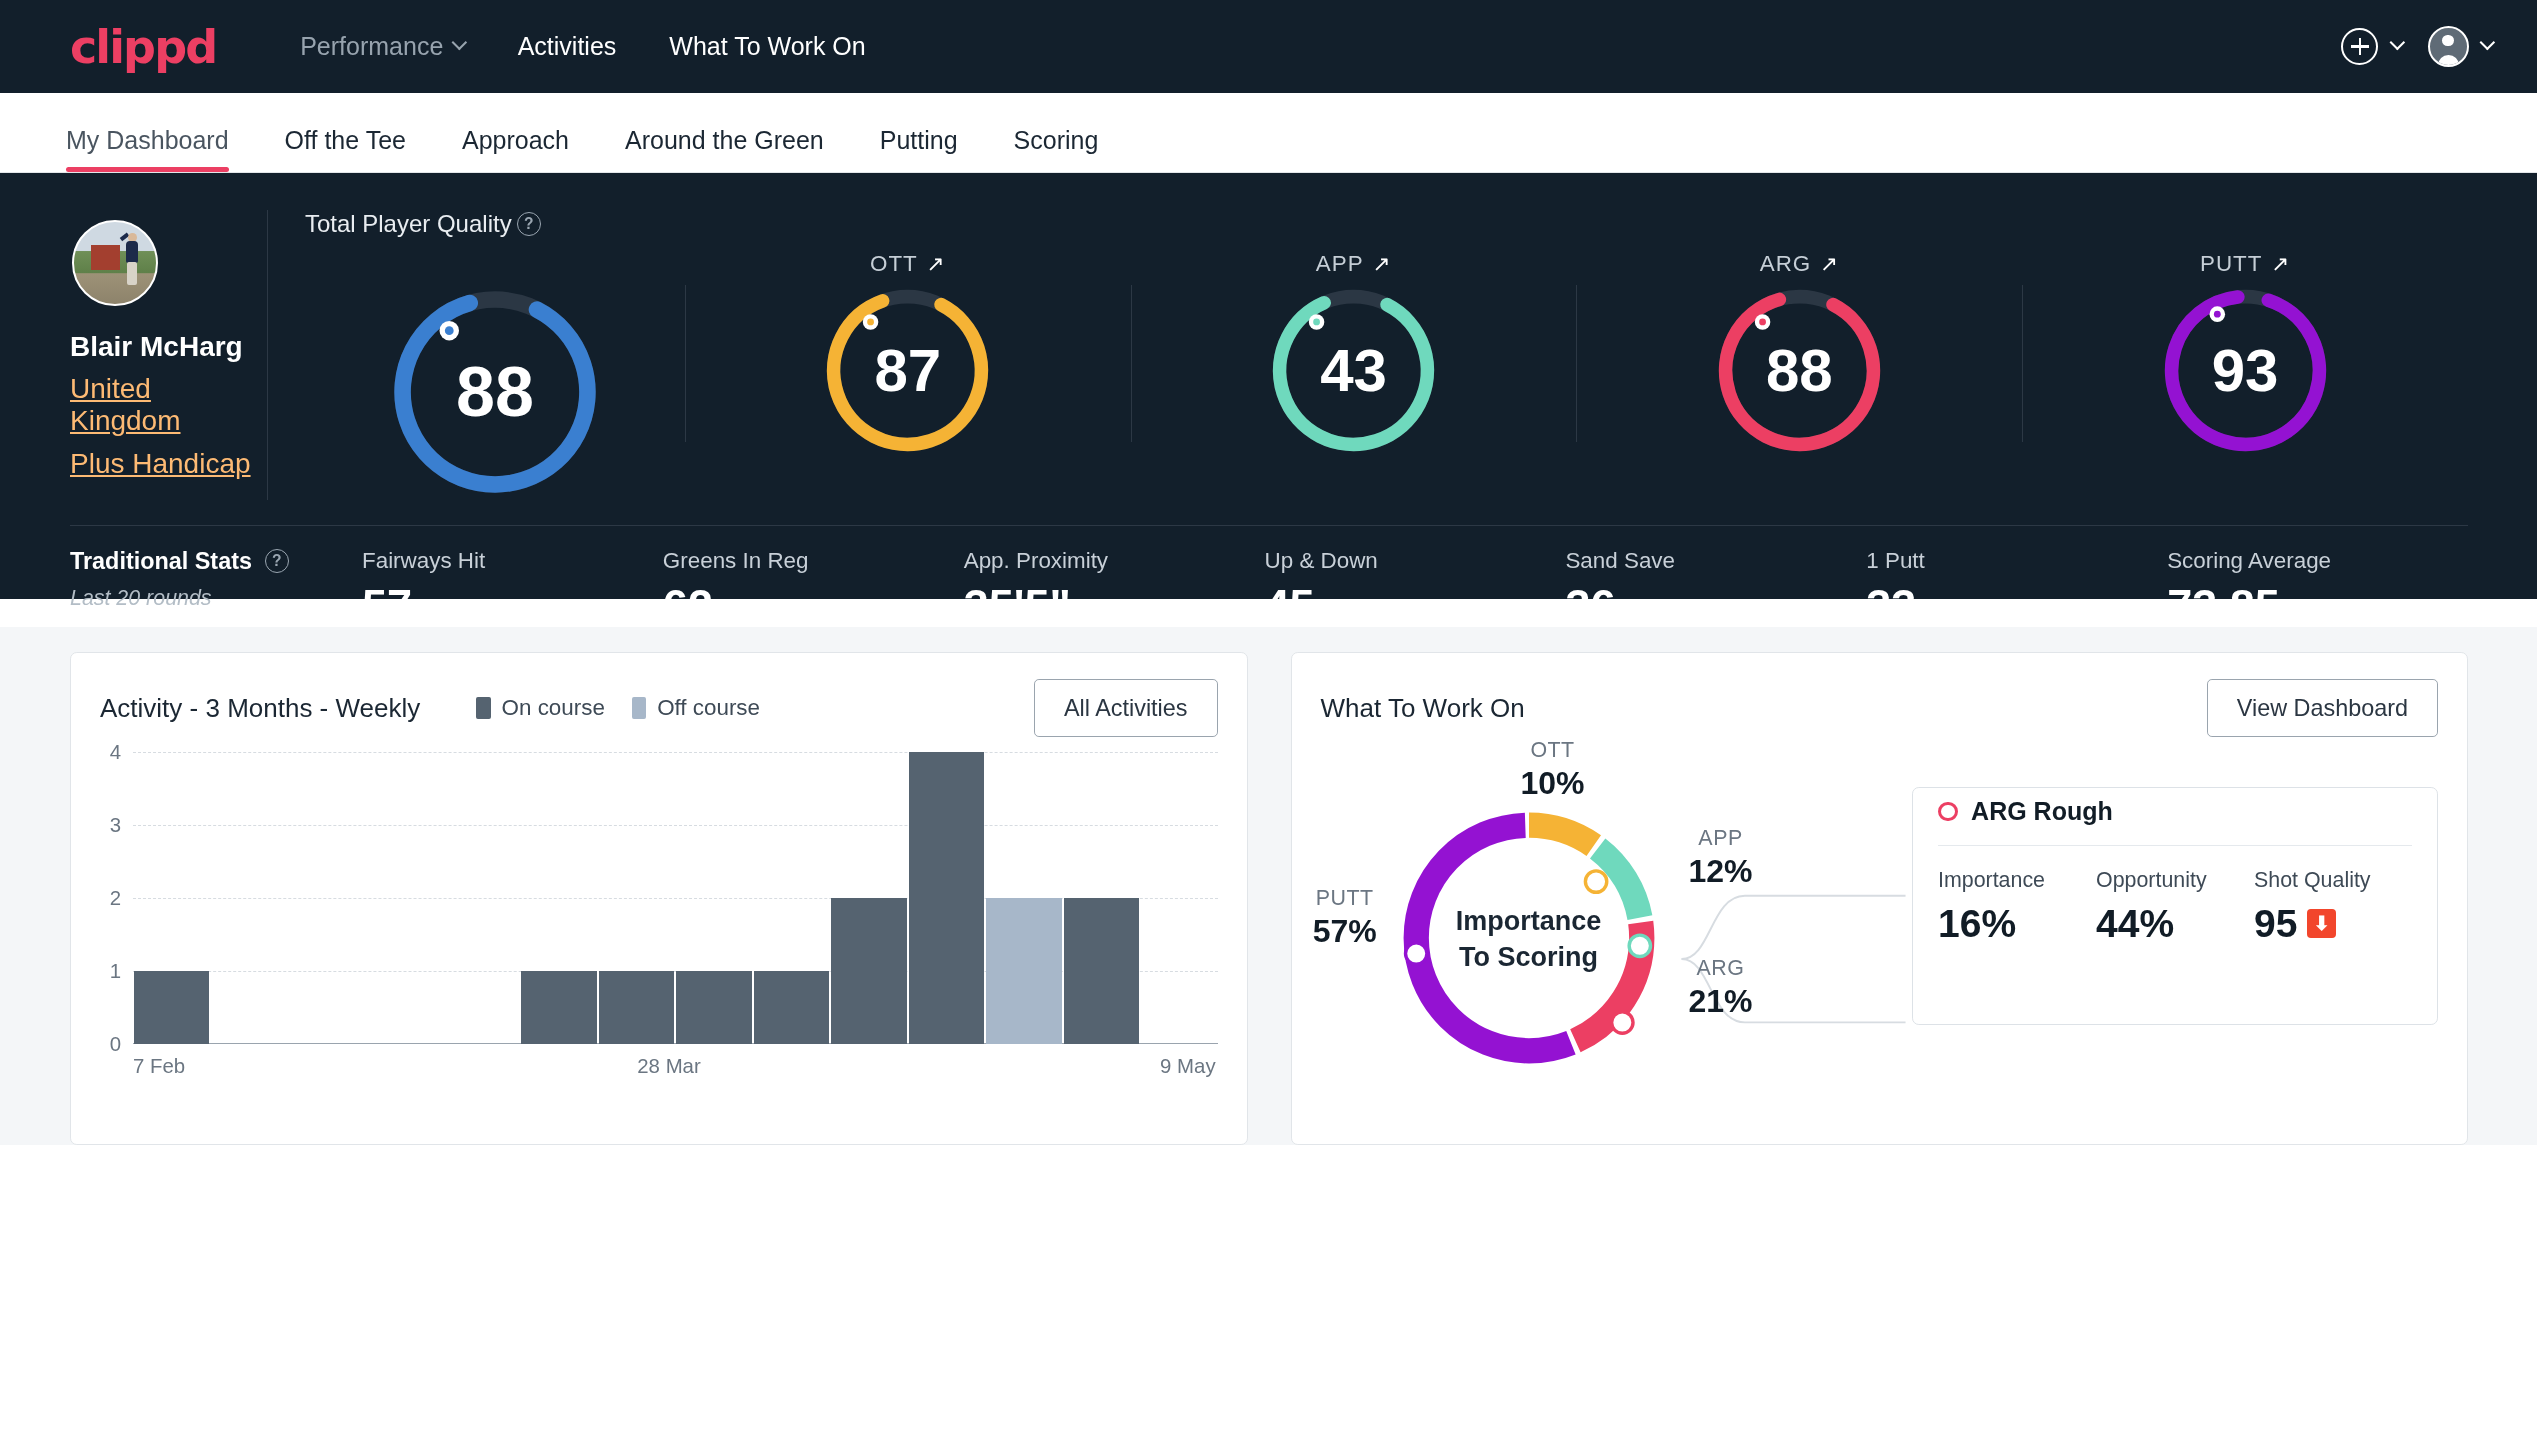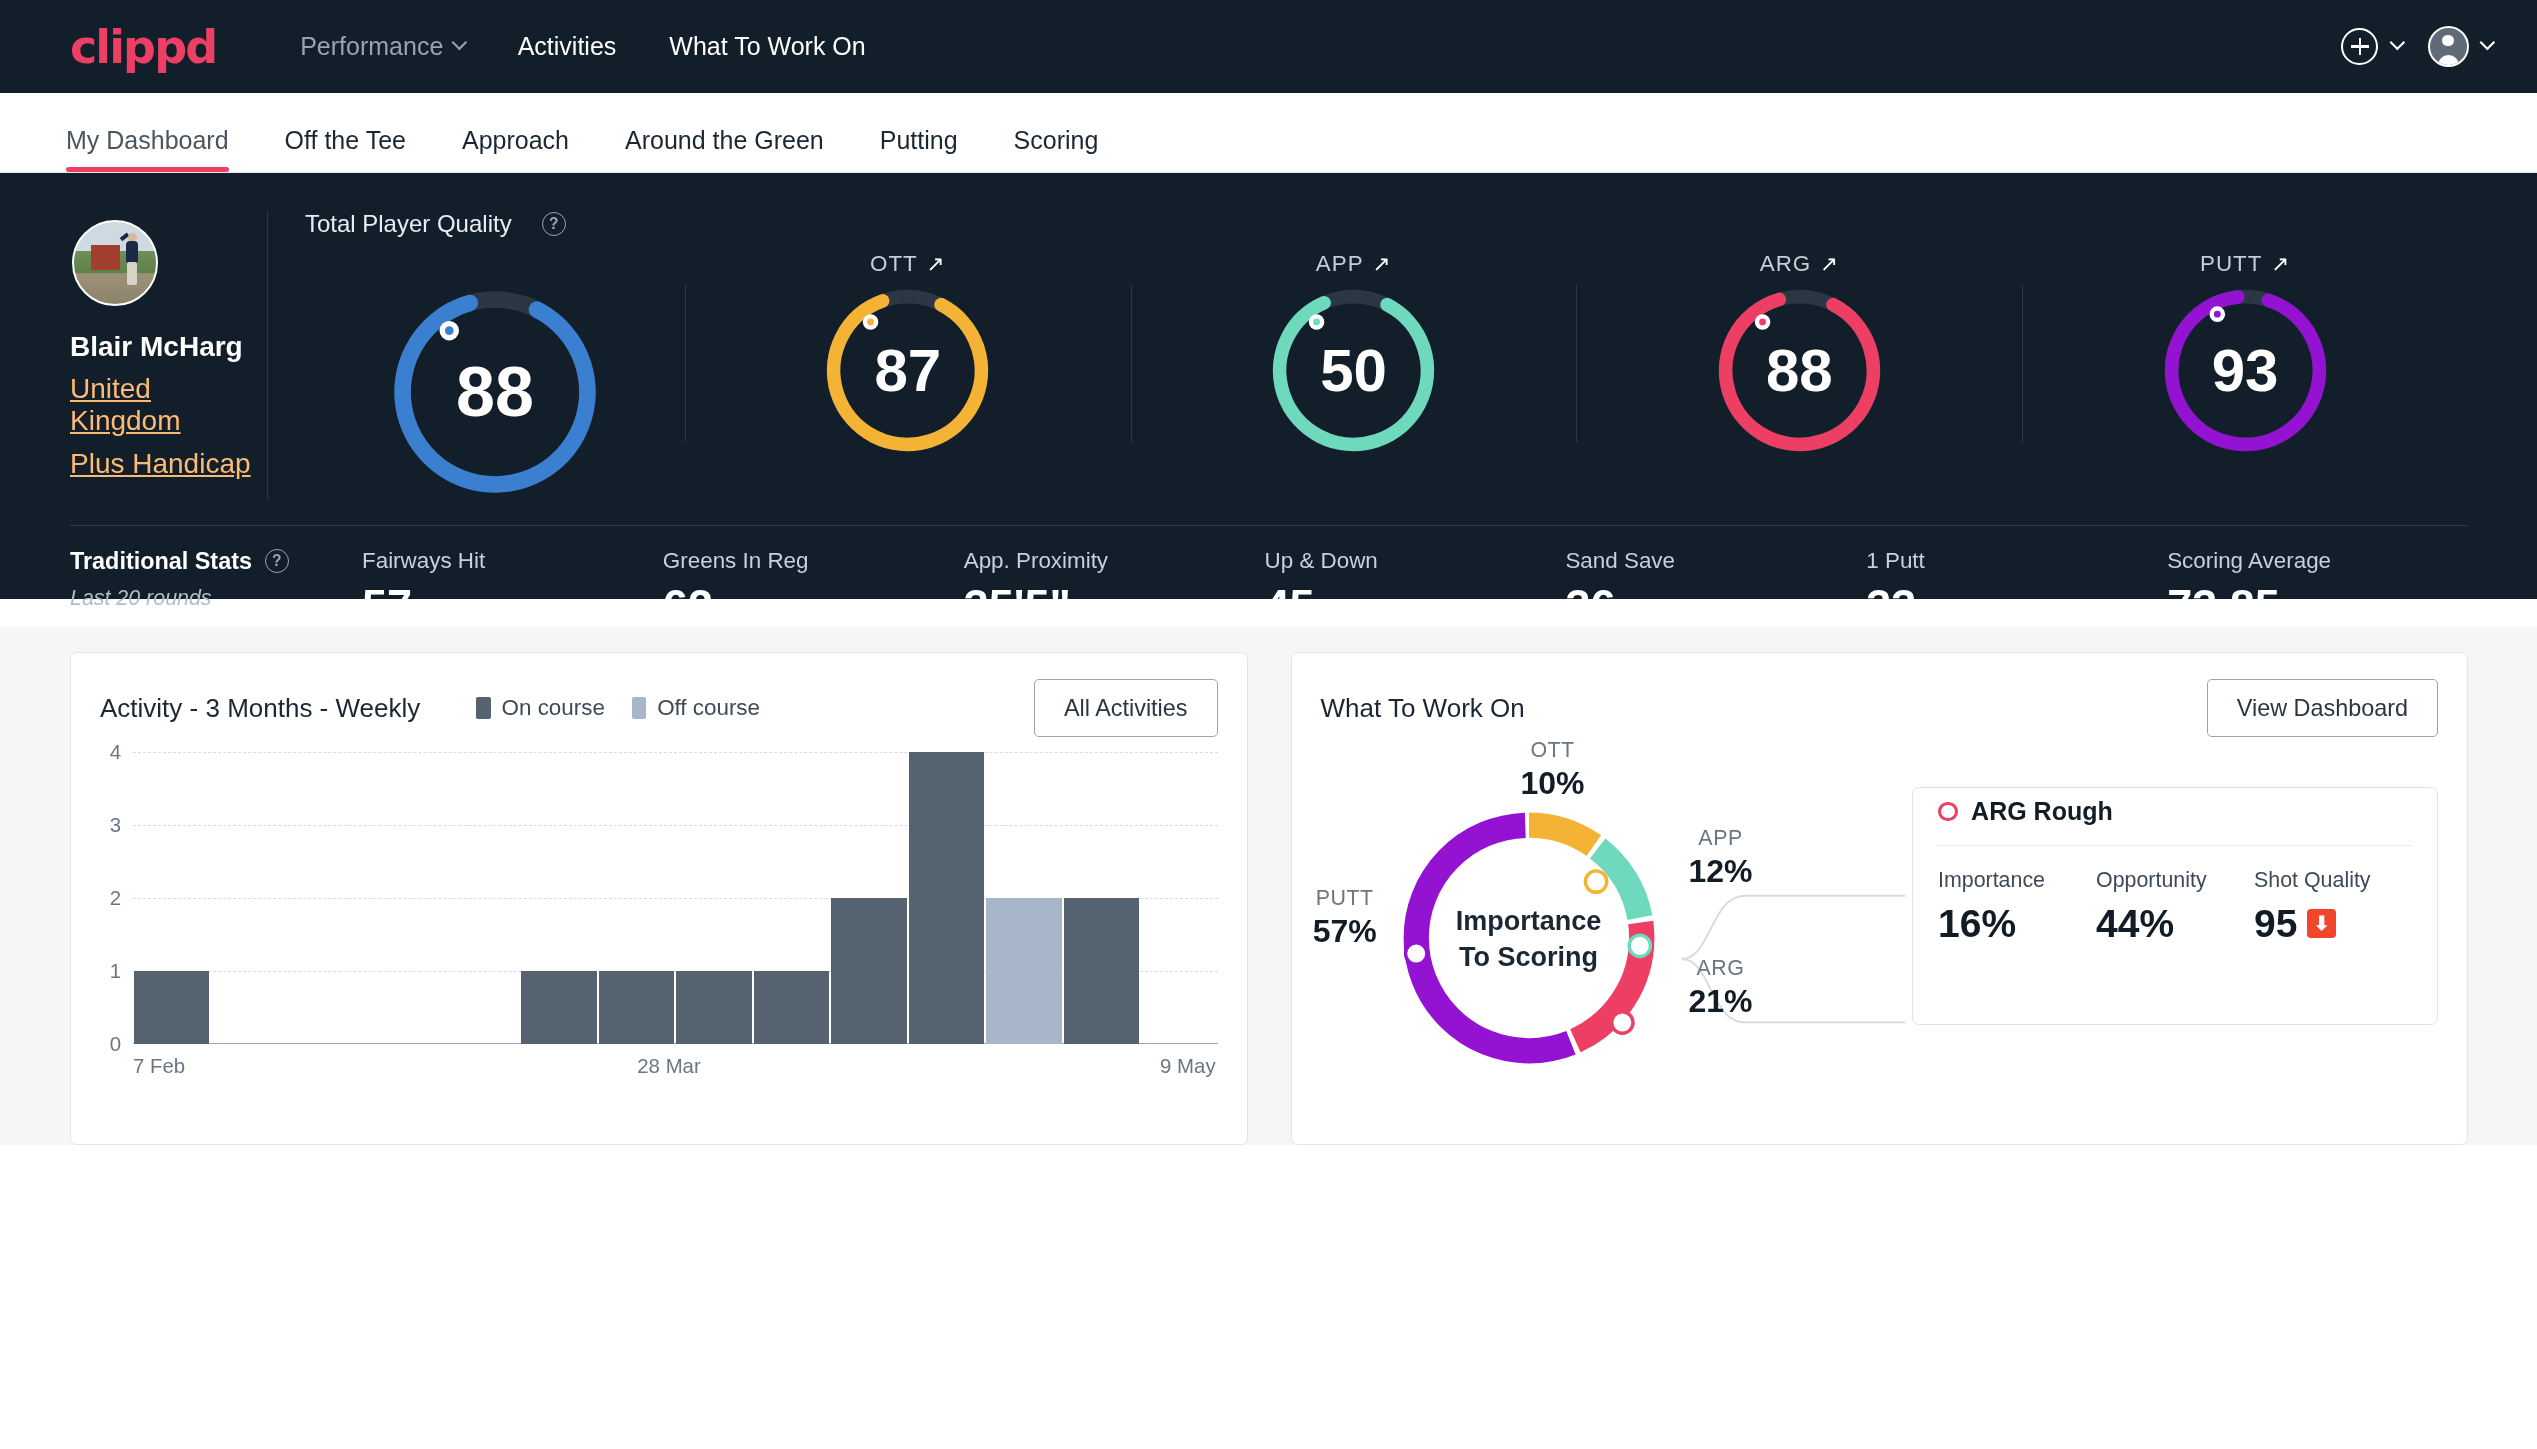--- a/index.html
+++ b/index.html
@@ -138,21 +138,21 @@
   }
   .player-meta {
     font-size: 28px; color: #fdba74; margin-top: 10.7px; text-decoration: underline;
   }
 
   .quality-col {
     flex: 1; border-left: 1px solid #2c3845;
     padding-left: 37px; margin-left: 1.9px;
   }
   .quality-head {
-    display: flex; align-items: center; gap: 30px;
+    display: flex; align-items: center; gap: 5px;
     font-size: 24px; color: #e9edf1;
   }
   .help-badge {
     width: 24px; height: 24px; border-radius: 50%;
     border: 1.9px solid #9aa6b1; color: #9aa6b1;
     font-size: 15.6px; display: flex; align-items: center; justify-content: center;
     cursor: pointer; font-weight: bold;
   }
   .gauges {
     display: flex; align-items: flex-start; margin-top: 11.7px;
@@ -391,21 +391,21 @@
             <span>APP</span>
             <span class="up-arrow">↗</span>
           </div>
           <div class="gauge-wrap">
             <svg width="173" height="173" viewBox="0 0 178 178">
               <circle cx="89" cy="89" r="76" fill="none" stroke="#2b3744" stroke-width="14"></circle>
               <circle cx="89" cy="89" r="76" fill="none" stroke="#6fd9bd" stroke-width="14" stroke-linecap="round" stroke-dasharray="410 478" transform="rotate(-63 89 89)"></circle>
               <circle cx="51" cy="39" r="8" fill="#ffffff"></circle>
               <circle cx="51" cy="39" r="3.5" fill="#6fd9bd"></circle>
             </svg>
-            <div class="gauge-value">50</div>
+            <div class="gauge-value">43</div>
           </div>
         </div>
 
         <div class="gauge-cell">
           <div class="gauge-label">
             <span>ARG</span>
             <span class="up-arrow">↗</span>
           </div>
           <div class="gauge-wrap">
             <svg width="173" height="173" viewBox="0 0 178 178">

